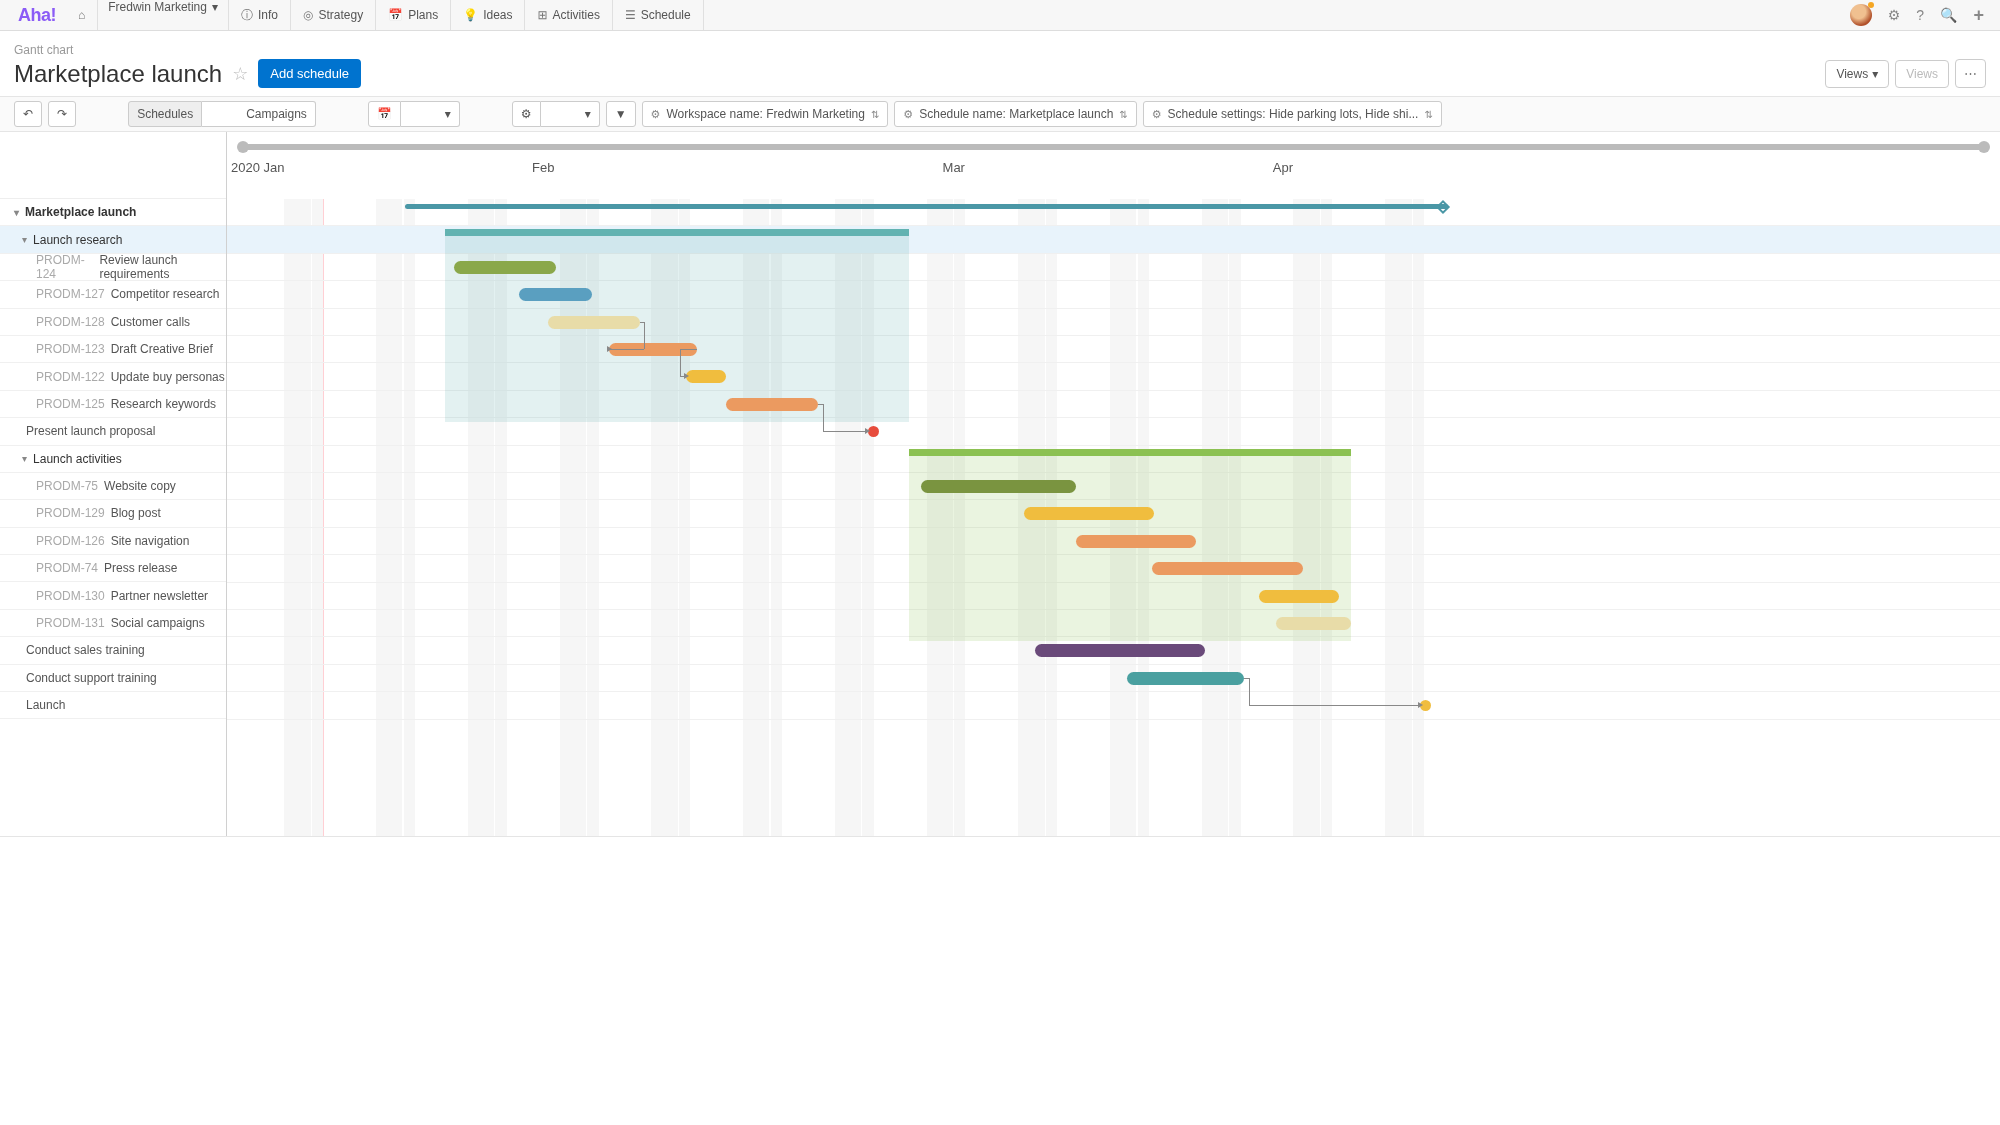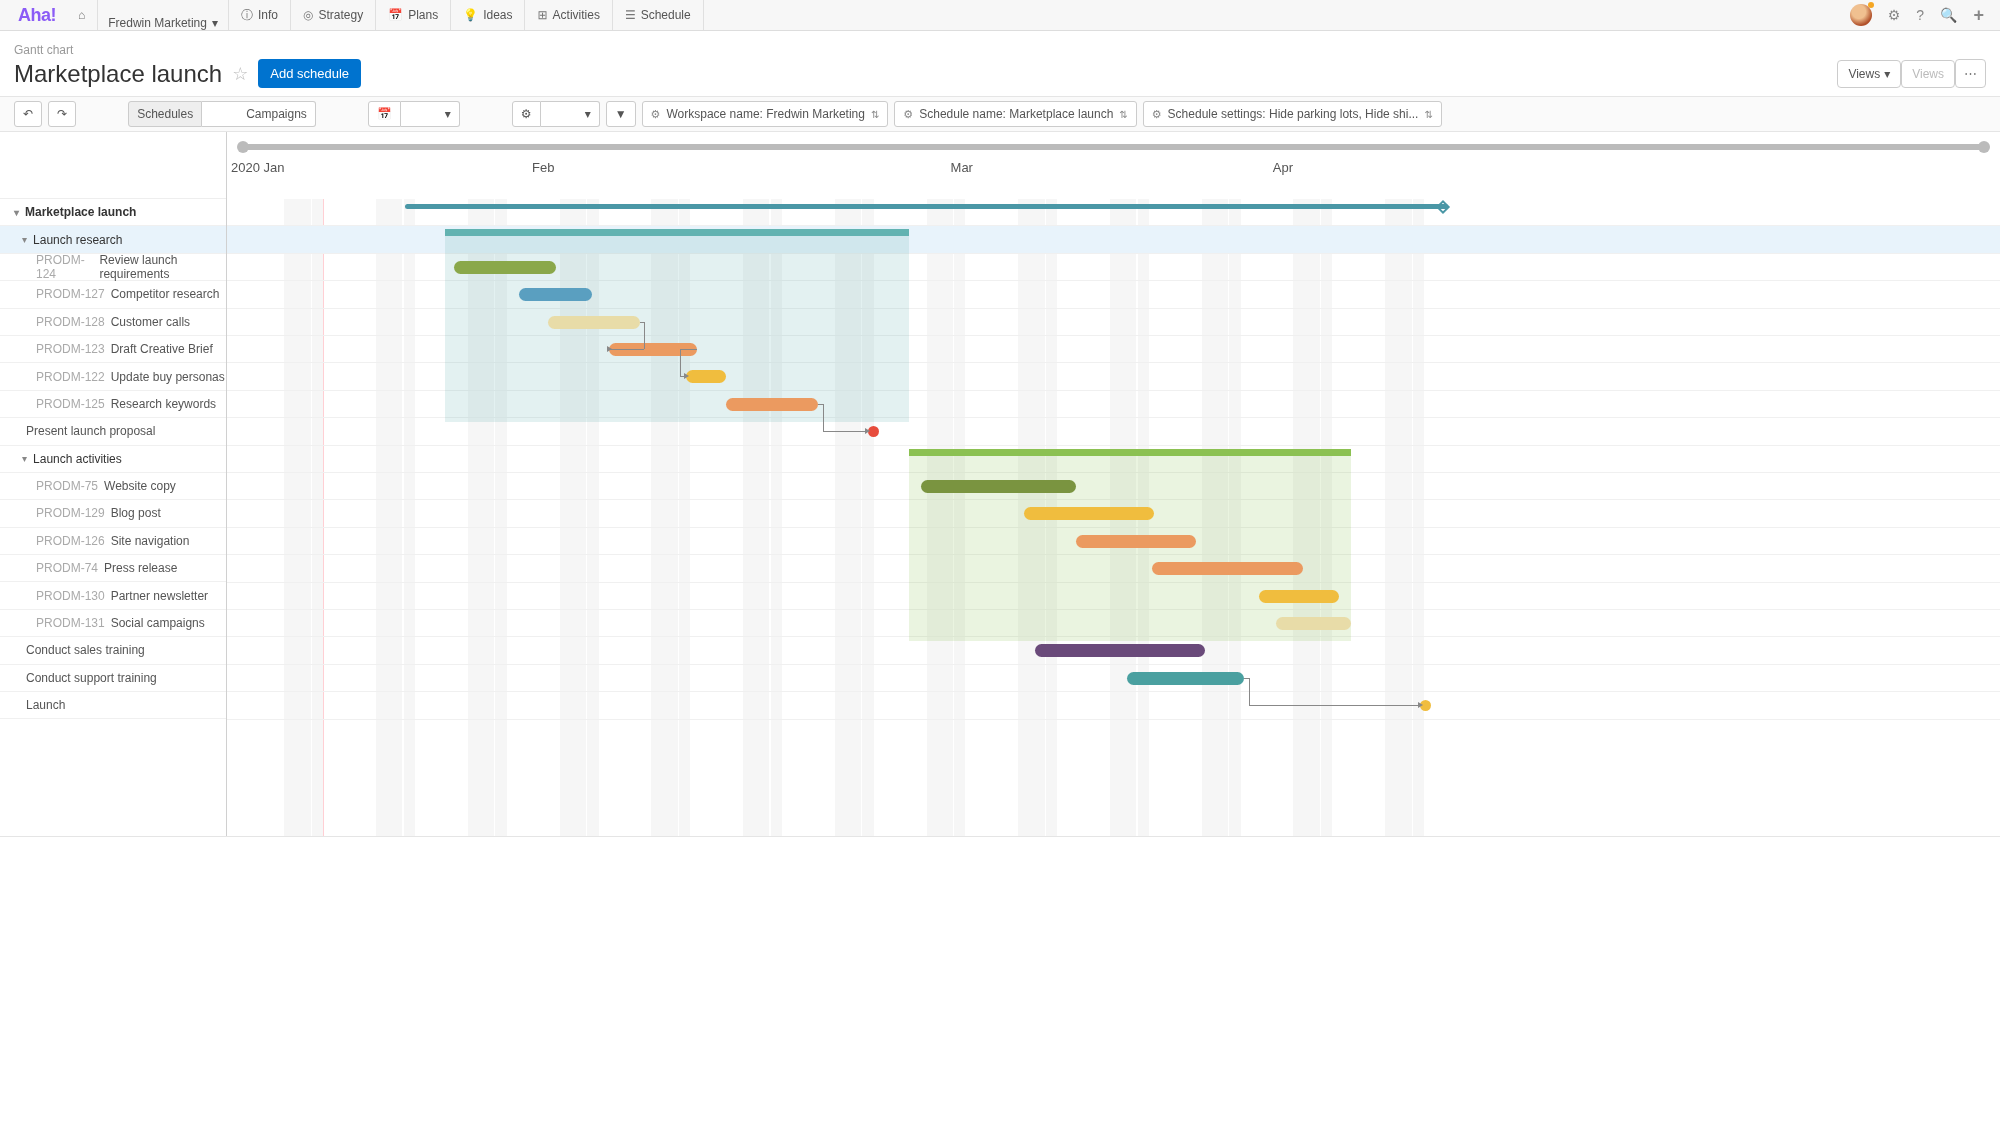--- a/index.html
+++ b/index.html
@@ -3,35 +3,35 @@
 <meta charset="utf-8">
 <style>
 * { box-sizing: border-box; margin: 0; padding: 0; }
 body { font-family: -apple-system, BlinkMacSystemFont, "Segoe UI", Helvetica, Arial, sans-serif; font-size: 13px; color: #333; background: #fff; }
 
 
 .topnav { height: 31px; background: #f7f7f7; border-bottom: 1px solid #ddd; display: flex; align-items: center; padding: 0 8px; }
 .logo { font-weight: 700; font-size: 18px; color: #8b5cf6; padding: 0 10px; letter-spacing: -0.5px; }
 .nav-btn { height: 30px; padding: 0 12px; display: flex; align-items: center; gap: 5px; border-right: 1px solid #e0e0e0; color: #555; cursor: pointer; font-size: 12px; }
 .nav-btn .ico { font-size: 12px; color: #777; }
-.ws-select { padding: 0 10px; height: 30px; display: flex; align-items: flex-end; gap: 5px; border-right: 1px solid #e0e0e0; font-size: 12px; color: #555; cursor: pointer; }
+.ws-select { padding: 0 10px; height: 30px; display: flex; align-items: flex-start; gap: 5px; border-right: 1px solid #e0e0e0; font-size: 12px; color: #555; cursor: pointer; }
 .spacer { flex: 1; }
 .right-icons { display: flex; align-items: center; gap: 16px; padding-right: 8px; }
 .right-icons .ricon { color: #888; cursor: pointer; font-size: 14px; }
 .avatar { width: 22px; height: 22px; border-radius: 50%; background: radial-gradient(circle at 40% 35%, #f0c090 35%, #b0502a 70%); position: relative; }
 .avatar::after { content:""; position:absolute; top:-2px; right:-2px; width:6px; height:6px; background:#f5a623; border-radius:50%; }
 
 
 .page-head { padding: 12px 14px 8px; }
 .breadcrumb { font-size: 12px; color: #999; }
 .title-row { display: flex; align-items: center; gap: 10px; margin-top: 2px; }
 .title { font-size: 24px; font-weight: 400; color: #333; }
 .star { color: #bbb; font-size: 18px; cursor: pointer; }
 .btn-primary { background: #0073cf; color: #fff; border: none; border-radius: 4px; padding: 7px 12px; font-size: 13px; cursor: pointer; }
-.right-head { margin-left: auto; display: flex; align-items: center; }
+.right-head { margin-left: auto; display: flex; gap: 6px; align-items: center; }
 .btn-outline { border: 1px solid #ccc; background: #fff; border-radius: 4px; padding: 6px 10px; color: #555; cursor: pointer; font-size: 12px; display:flex; align-items:center; gap:4px;}
 .btn-disabled { color: #bbb; }
 .btn-icon { border: 1px solid #ccc; background: #fff; border-radius: 4px; padding: 6px 8px; color: #555; cursor: pointer; }
 
 
 .toolbar { height: 36px; border-top: 1px solid #e5e5e5; border-bottom: 1px solid #e5e5e5; background: #fafafa; display: flex; align-items: center; padding: 0 14px; gap: 6px; font-size: 12px; }
 .tb-btn { border: 1px solid #ccc; background: #fff; border-radius: 3px; padding: 4px 8px; color: #555; cursor: pointer; display:flex; align-items:center; gap:4px; height:26px;}
 .tb-btn.active { background: #eee; }
 .tb-seg { display:flex;margin-left:46px; }
 .tb-seg .tb-btn:first-child { border-top-right-radius:0; border-bottom-right-radius:0; }
@@ -283,21 +283,21 @@
           <span>Launch</span>
         </div>
       </div>
   </div>
   <div class="gantt-right">
     <div class="timeline-head">
       <div class="scrubber"></div>
       <div class="months" id="months">
           <span style="left:4px;">2020 Jan</span>
           <span style="left: 305.03px;">Feb</span>
-          <span style="left: 715.559px; margin-left: 8px;">Mar</span>
+          <span style="left: 715.559px;">Mar</span>
           <span style="left: 1045.82px;">Apr</span>
         </div>
     </div>
     <div class="timeline-body" id="timeline-body">
         <div class="weekend" style="left: 57.3364px; width: 26.3748px;"></div>
         <div class="weekend" style="left: 84.8579px; width: 11.4673px;"></div>
         <div class="weekend" style="left: 149.075px; width: 26.3748px;"></div>
         <div class="weekend" style="left: 176.596px; width: 11.4673px;"></div>
         <div class="weekend" style="left: 240.813px; width: 26.3748px;"></div>
         <div class="weekend" style="left: 268.335px; width: 11.4673px;"></div>

